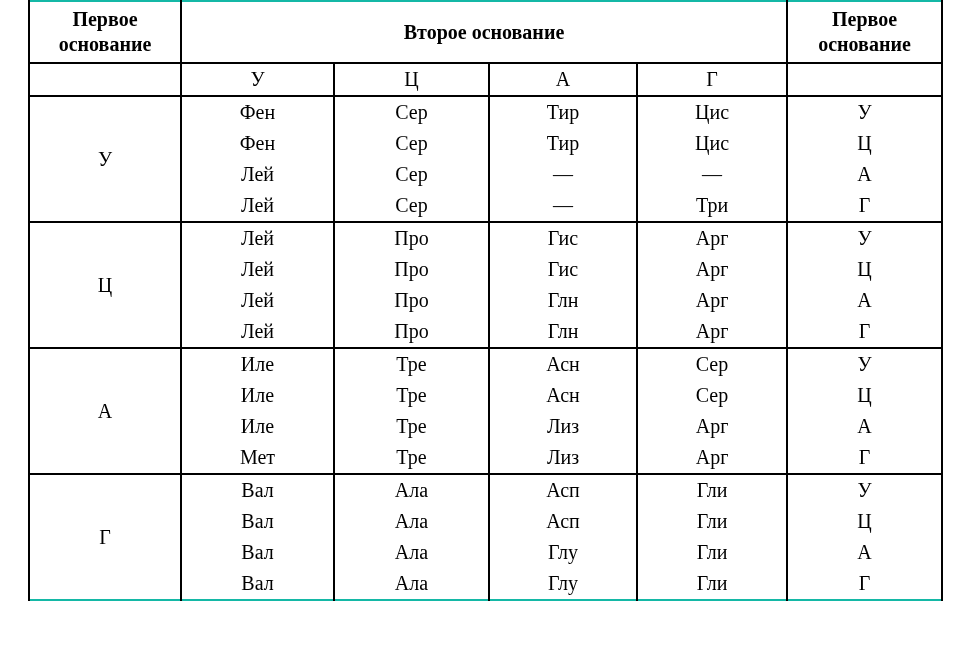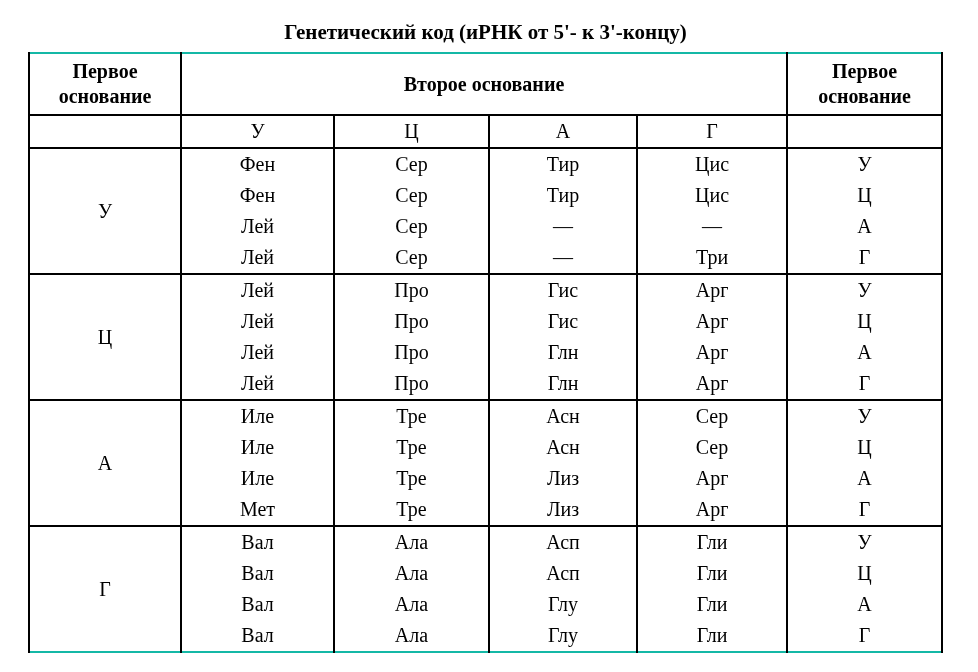--- a/index.html
+++ b/index.html
@@ -60,21 +60,20 @@
   col.c3 { width: 155px; }
   col.c4 { width: 148px; }
   col.c5 { width: 150px; }
   col.c6 { width: 155px; }
 </style>
 </head>
 <body>
 
 <div class="page">
 
-  <div class="doc-title">Генетический код (иРНК от 5'- к 3'-концу)</div>
 
   <table class="genetic-code">
     <colgroup>
       <col class="c1">
         <col class="c2">
         <col class="c3">
         <col class="c4">
         <col class="c5">
         <col class="c6">
     </colgroup>

